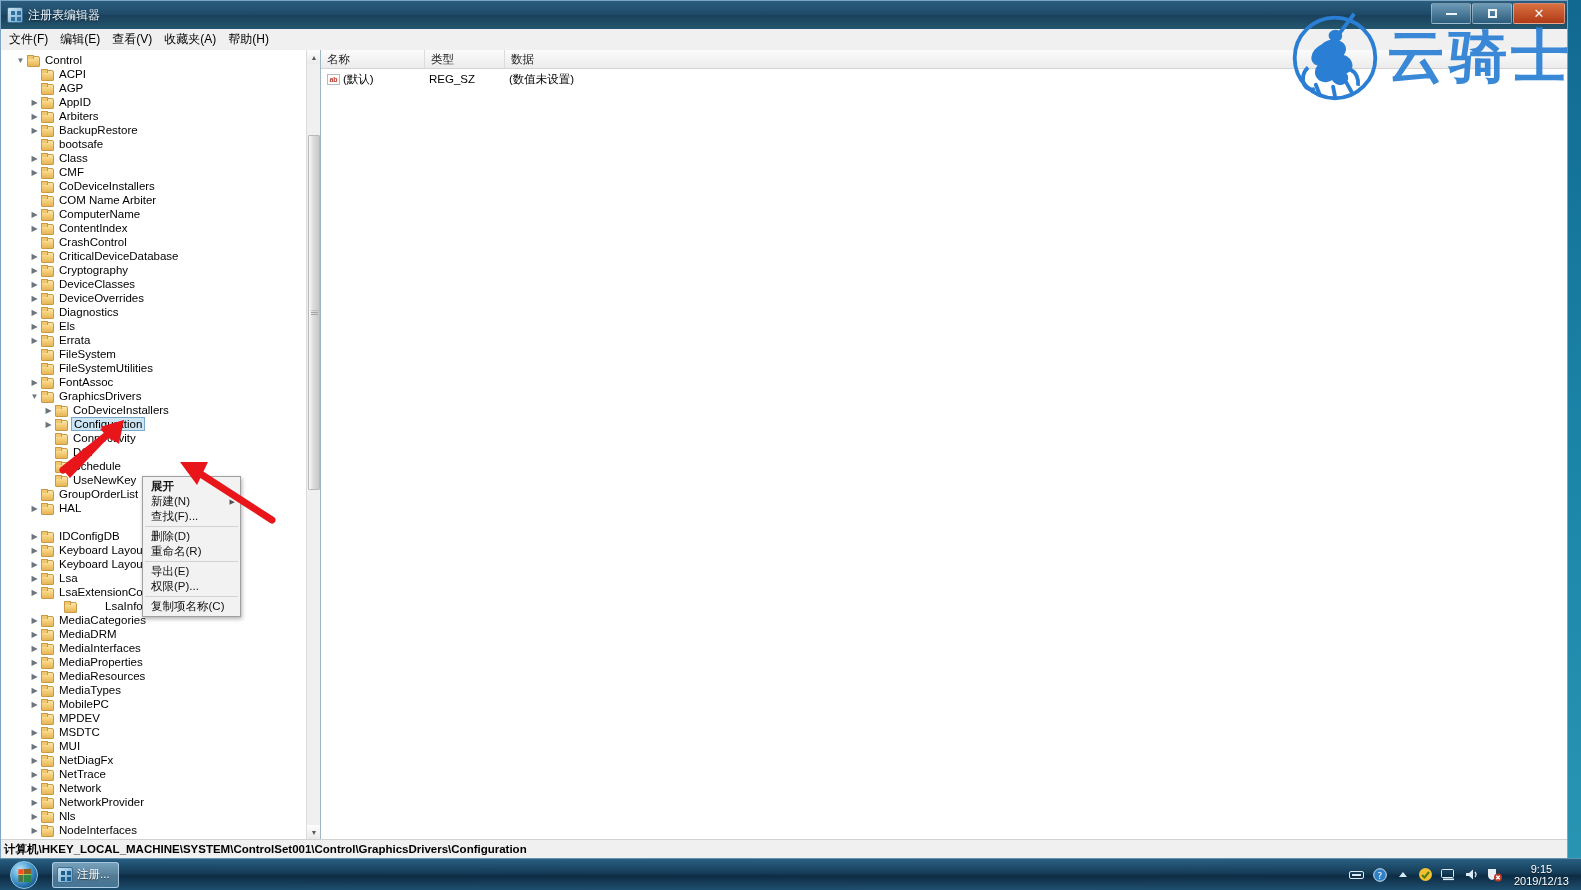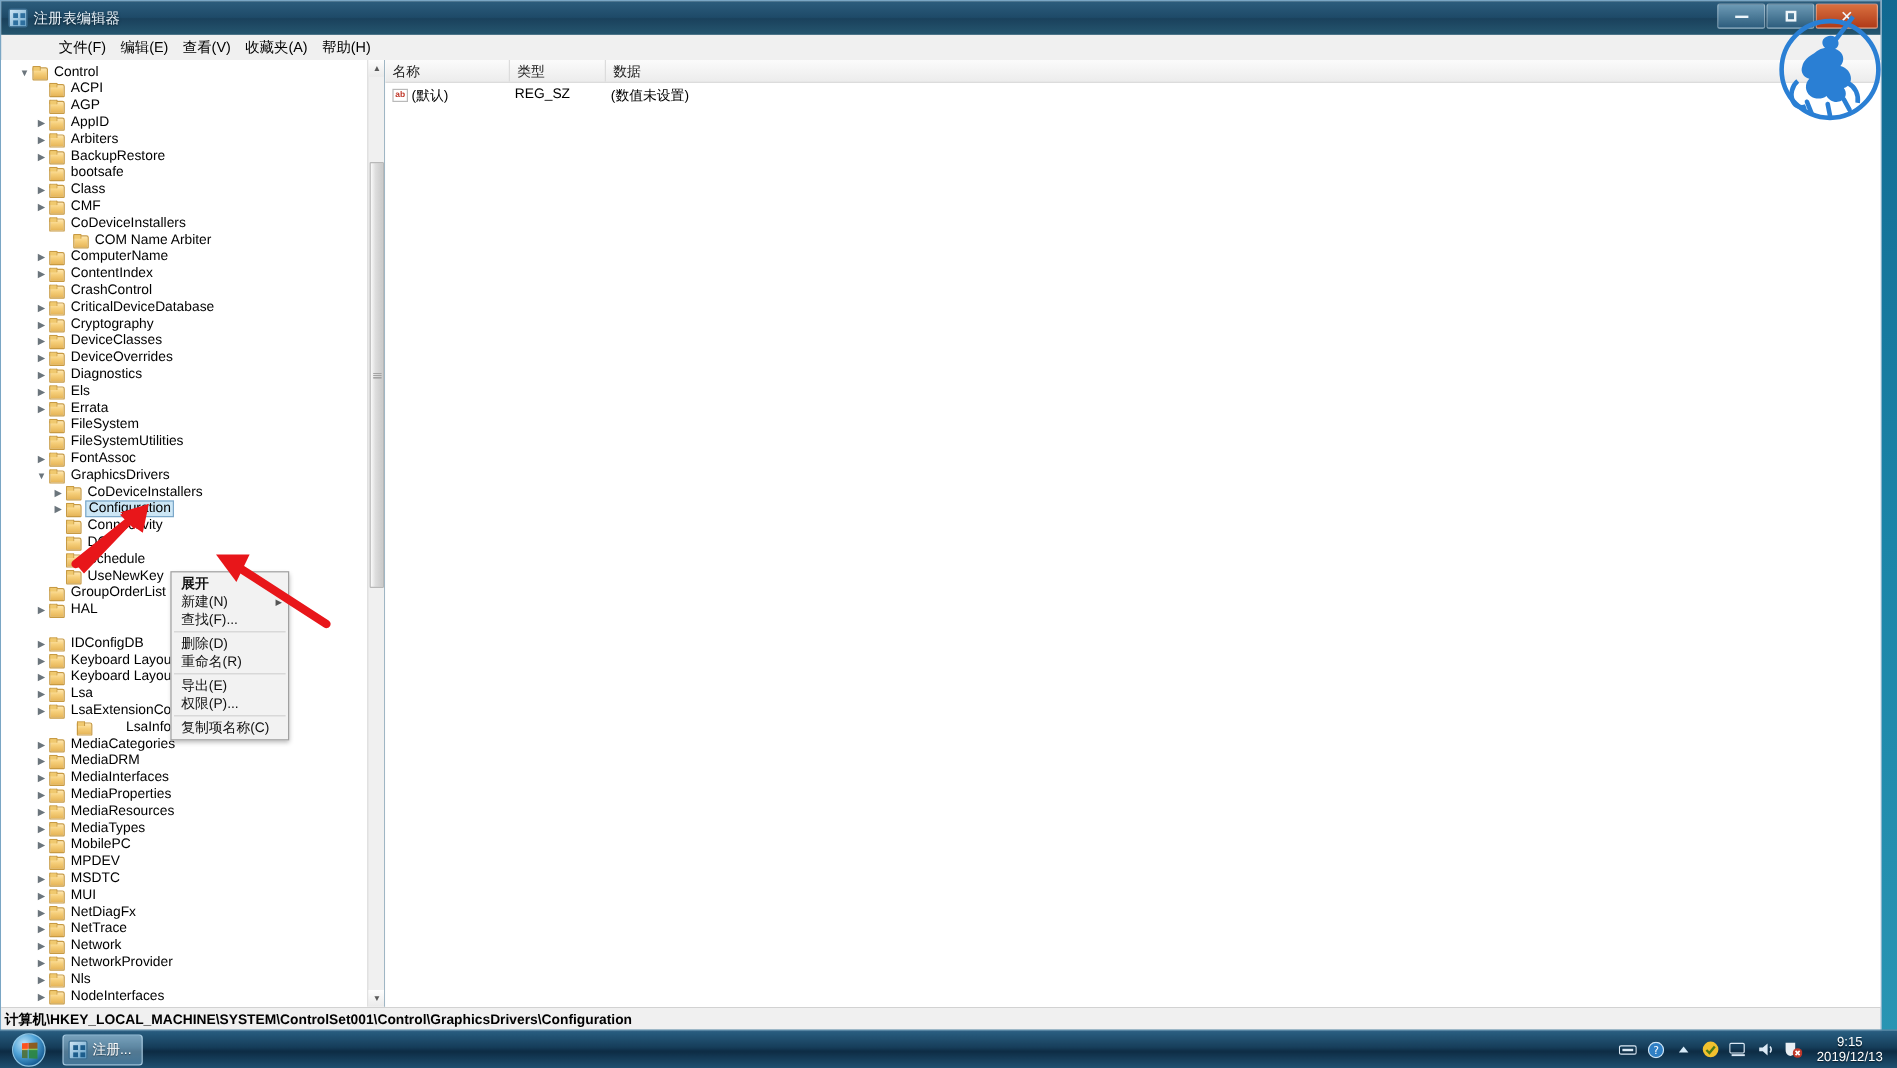--- a/index.html
+++ b/index.html
@@ -74,21 +74,21 @@
   .wbtn.close { background: linear-gradient(to bottom,#d9703f,#b03a18); width: 52px; border-color: rgba(255,255,255,.4); }
   .glyph-min { width: 11px; height: 2px; background: #eef6fb; display: block; }
   .glyph-max { width: 9px; height: 9px; border: 2px solid #eef6fb; display: block; }
   .glyph-close { font-size: 13px; font-weight: bold; }
 
   
   #menubar {
     height: 21px; flex: 0 0 21px;
     background: #f0f0f0;
     display: flex; align-items: center;
-    padding-left: 2px; font-size: 12px; color: #000; margin-left: 40px;
+    padding-left: 2px; font-size: 12px; color: #000;
   }
   #menubar .mi { padding: 2px 6px; white-space: nowrap; }
 
   
   #wbody { flex: 1 1 auto; display: flex; background: #fff; min-height: 0; position: relative; }
 
   
   #treepane {
     width: 320px; flex: 0 0 320px;
     background: #fff;
@@ -360,21 +360,21 @@
             <div class="trow" style="padding-left: 28px;">
               <span class="exp">▶</span>
               <span class="fold"></span>
               <span class="lbl">CMF</span>
             </div>
             <div class="trow" style="padding-left: 28px;">
               <span class="exp none">▶</span>
               <span class="fold"></span>
               <span class="lbl">CoDeviceInstallers</span>
             </div>
-            <div class="trow" style="padding-left: 28px; margin-left: 20px;">
+            <div class="trow" style="padding-left: 28px;">
               <span class="exp none">▶</span>
               <span class="fold"></span>
               <span class="lbl">COM Name Arbiter</span>
             </div>
             <div class="trow" style="padding-left: 28px;">
               <span class="exp">▶</span>
               <span class="fold"></span>
               <span class="lbl">ComputerName</span>
             </div>
             <div class="trow" style="padding-left: 28px;">
@@ -680,20 +680,21 @@
     <circle cx="50" cy="52" r="42" fill="none" stroke="#2a7fd4" stroke-width="4"></circle>
     <path d="M70 6 L40 46" stroke="#2a7fd4" stroke-width="4" fill="none"></path>
     <path d="M44 26 c4 -5 11 -4 13 1 c2 5 -3 9 -8 8 c-4 -1 -7 -5 -5 -9 Z" fill="#2a7fd4"></path>
     <path d="M36 38 c6 -6 16 -7 22 -2 c5 4 4 10 1 13 c4 1 8 4 9 9 c1 5 -2 9 -6 10
              c3 4 2 9 -2 11 c-5 3 -11 0 -13 -4 c-4 3 -10 3 -14 0 c-5 -4 -5 -11 -1 -15
              c-5 -1 -8 -6 -6 -11 c1 -5 6 -9 10 -11 Z" fill="#2a7fd4"></path>
     <path d="M22 62 c-5 4 -7 12 -4 18 c2 4 7 6 11 4" stroke="#2a7fd4" stroke-width="4" fill="none"></path>
     <path d="M66 64 c6 3 9 10 8 17" stroke="#2a7fd4" stroke-width="4" fill="none"></path>
     <path d="M30 80 l4 10 M48 82 l2 10 M62 78 l5 9" stroke="#2a7fd4" stroke-width="4" fill="none" stroke-linecap="round"></path>
   </svg>
+  <span id="wm-text">云骑士</span>
 </div>
 
 <div id="taskbar">
   <div id="startorb">
     <span class="orb"></span>
   </div>
   <div class="tb-task">
     <span class="ticon"></span>
     <span>注册...</span>
   </div>

